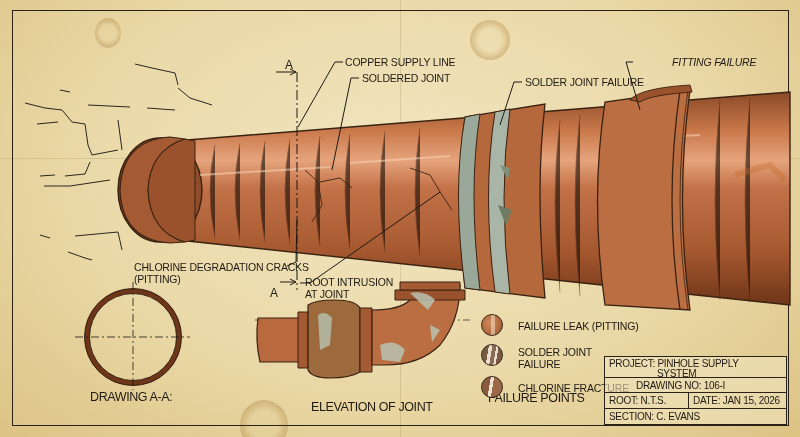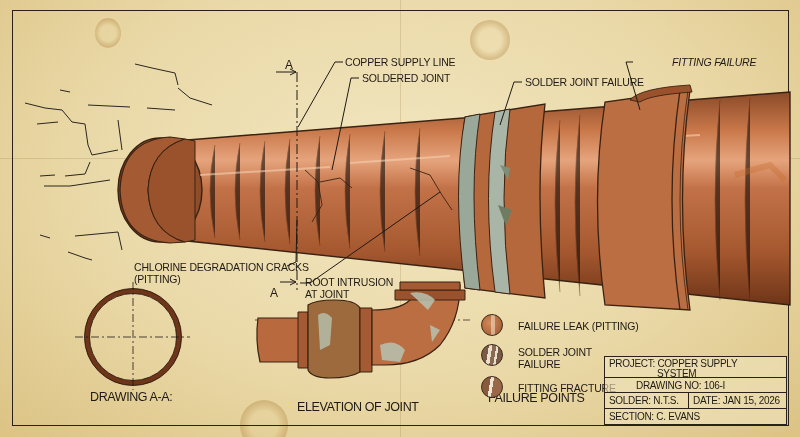--- a/index.html
+++ b/index.html
@@ -186,49 +186,49 @@
 <div class="label" style="left:134px;top:261px;">
   <div>CHLORINE DEGRADATION CRACKS</div>
   <div>(PITTING)</div>
 </div>
 <div class="label" style="left:305px;top:276px;">
   <div>ROOT INTRUSION</div>
   <div>AT JOINT</div>
 </div>
 
 <div class="caption" style="left:90px;top:390px;">DRAWING A-A:</div>
-<div class="caption" style="left:297px;top:400px;">ELEVATION OF JOINT</div>
+<div class="caption" style="left:311px;top:400px;">ELEVATION OF JOINT</div>
 <div class="caption" style="left:488px;top:391px;">FAILURE POINTS</div>
 
 <div>
   <div class="legend-icon" style="left:481px;top:314px;background:radial-gradient(circle at 40% 40%, #d28a5a, #9a522c);">
     <div style="position:absolute;left:9px;top:0;width:4px;height:22px;background:rgba(240,220,190,0.6);"></div>
   </div>
   <div class="legend-text" style="left:518px;top:320px;">FAILURE LEAK (PITTING)</div>
 
   <div class="legend-icon" style="left:481px;top:344px;background:linear-gradient(100deg,#7a5a44 0 30%, #e8e0cc 30% 45%, #8a6a52 45% 62%, #e8e0cc 62% 72%, #7a5a44 72%);"></div>
   <div class="legend-text" style="left:518px;top:346px;">
     <div>SOLDER JOINT</div>
     <div>FAILURE</div>
   </div>
 
   <div class="legend-icon" style="left:481px;top:376px;background:linear-gradient(100deg,#8a5a3e 0 38%, #efe6d2 38% 52%, #9a6848 52%);"></div>
-  <div class="legend-text" style="left:518px;top:382px;">FITTING FRACTURE</div>
+  <div class="legend-text" style="left:518px;top:382px;">CHLORINE FRACTURE</div>
 </div>
 
 <div class="titleblock">
   <div class="tb-row" style="top:0;height:21px;">
     <div class="tb-cell" style="left:0;padding-top:2px;line-height:10px;">
-      <div>PROJECT: COPPER SUPPLY</div>
+      <div>PROJECT: PINHOLE SUPPLY</div>
       <div style="padding-left:48px;">SYSTEM</div>
     </div>
   </div>
   <div class="tb-row" style="top:21px;height:15px;">
     <div class="tb-cell" style="left:0;padding-top:2px;padding-left:31px;">DRAWING NO: 106-I</div>
   </div>
   <div class="tb-row" style="top:36px;height:16px;">
-    <div class="tb-cell" style="left:0;width:84px;padding-top:2px;border-right:1px solid #2a2218;">SOLDER: N.T.S.</div>
+    <div class="tb-cell" style="left:0;width:84px;padding-top:2px;border-right:1px solid #2a2218;">ROOT: N.T.S.</div>
     <div class="tb-cell" style="left:84px;padding-top:2px;">DATE: JAN 15, 2026</div>
   </div>
   <div class="tb-row" style="top:52px;height:15px;border-bottom:none;">
     <div class="tb-cell" style="left:0;padding-top:2px;">SECTION: C. EVANS</div>
   </div>
 </div>
 
 </body></html>

